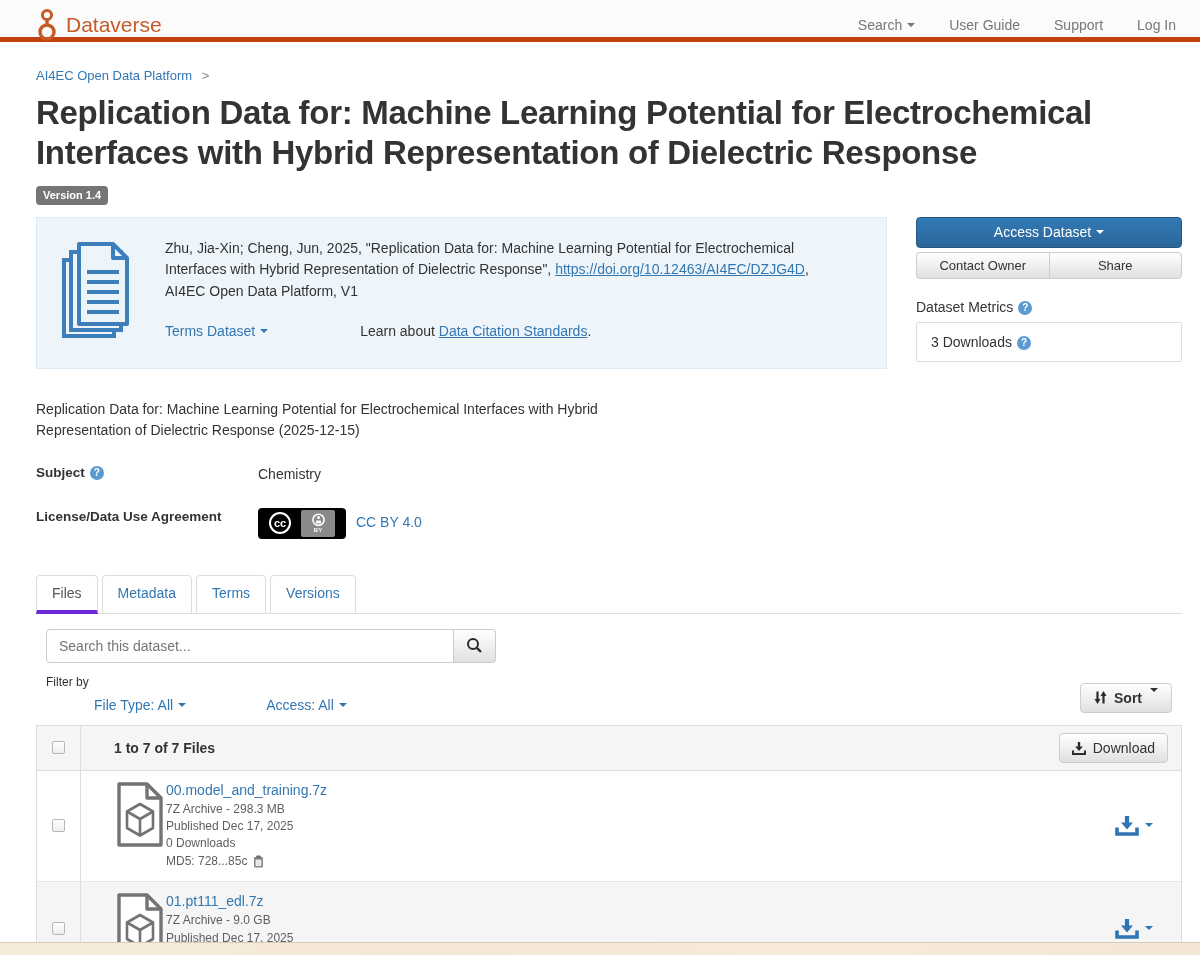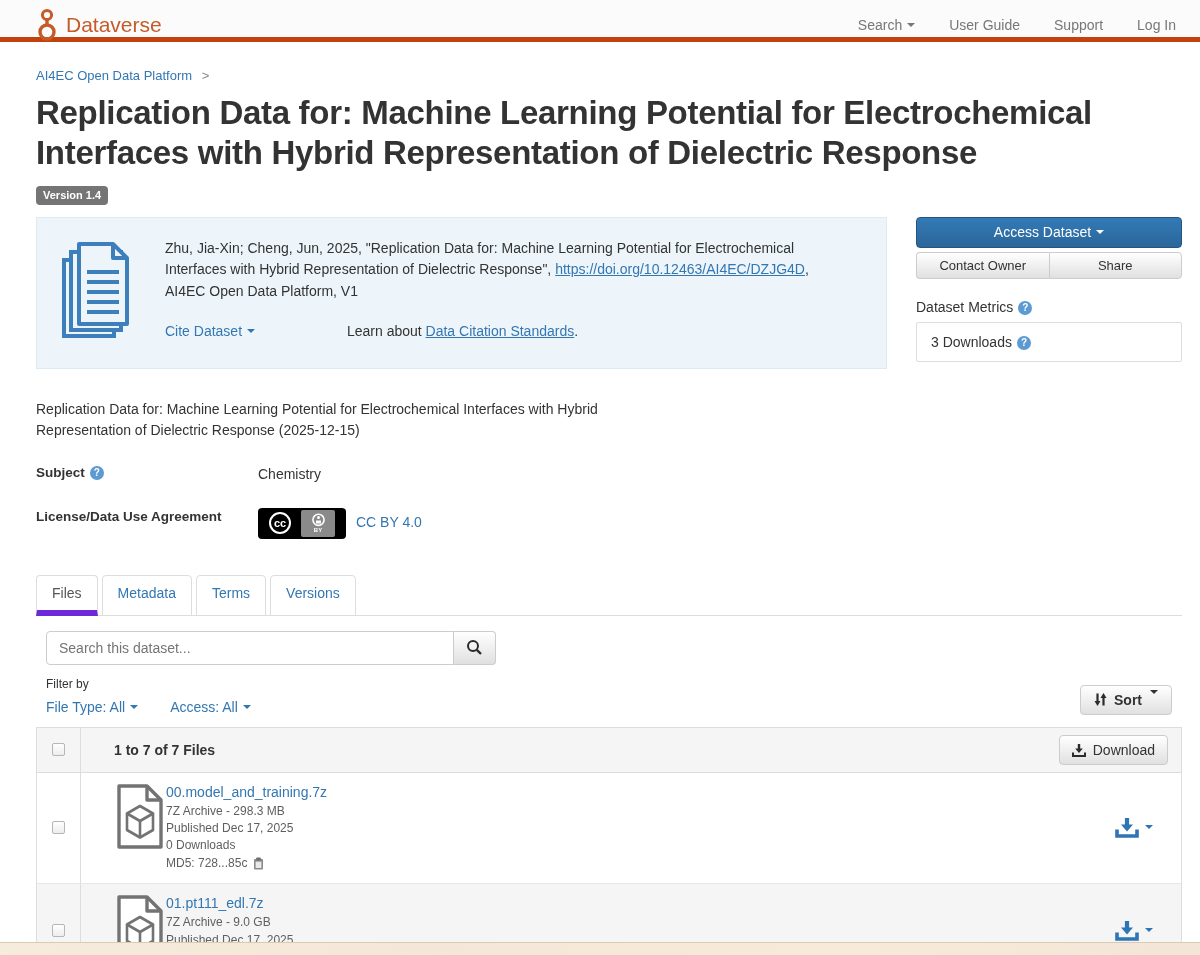--- a/index.html
+++ b/index.html
@@ -94,40 +94,40 @@
   .cc-person { position:relative; width:34px; height:27px; background:#8a8a8a; border-radius:2px;
     display:flex; flex-direction:column; align-items:center; justify-content:center; }
   .cc-person .by { color:#fff; font-size:6px; font-weight:bold; line-height:5px; }
   
   .tabs { margin-top:36px; display:flex; border-bottom:1px solid #ddd; }
   .tab {
     padding:9px 15px; font-size:14px; color:#3377b2; cursor:pointer;
     border:1px solid #ddd; border-radius:4px 4px 0 0; margin-right:4px;
     margin-bottom:-1px; background:#fff;
   }
-  .tab.active { color:#555; border-bottom:6px solid #6d28d9; cursor:default; }
+  .tab.active { color:#555; border-bottom:4px solid #6d28d9; cursor:default; }
   .tab-content { padding-top:15px; }
   
   .search-row { display:flex; margin-left:10px; }
   .search-input {
     width:408px; height:34px; border:1px solid #ccc; border-radius:4px 0 0 4px;
     padding:6px 12px; font-size:14px; color:#555; outline:none;
     font-family:inherit;
   }
   .search-btn {
     width:42px; height:34px; border:1px solid #ccc; border-left:none;
     border-radius:0 4px 4px 0;
     background:linear-gradient(to bottom,#ffffff 0,#e0e0e0 100%);
     display:flex; align-items:center; justify-content:center;
   }
   
   .filter-sort-row { display:flex; justify-content:space-between; align-items:flex-end; margin:12px 10px 0; }
   .filter-by { font-size:12px; color:#333; }
   .filter-links { margin-top:8px; display:flex; gap:32px; font-size:14px; color:#3377b2; }
-  .filter-link { cursor:pointer; }
+  .filter-link { cursor:pointer;margin-left:48px; }
   .btn-sort {
     padding:6px 13px; border:1px solid #ccc; border-radius:4px; font-size:14px; color:#333;
     background:linear-gradient(to bottom,#ffffff 0,#e0e0e0 100%);
     display:flex; align-items:flex-start; gap:7px;font-weight:bold;
   }
   
   .files-table { margin-top:12px; border:1px solid #ddd; }
   .table-header {
     display:flex; align-items:center; background:#f5f5f5; height:45px;
     border-bottom:1px solid #ddd;
@@ -214,21 +214,21 @@
           <line x1="28" y1="64" x2="60" y2="64" stroke="#3d7fbb" stroke-width="4"></line>
           <line x1="28" y1="74" x2="60" y2="74" stroke="#3d7fbb" stroke-width="4"></line>
         </svg>
       </span>
       <div>
         <div class="citation-text">
           <span>Zhu, Jia-Xin; Cheng, Jun, 2025, "Replication Data for: Machine Learning Potential for Electrochemical Interfaces with Hybrid Representation of Dielectric Response", </span><a>https://doi.org/10.12463/AI4EC/DZJG4D</a><span>, AI4EC Open Data Platform, V1</span>
         </div>
         <div class="citation-links">
           <span class="cite-dataset">
-            <span>Cite Dataset</span><span class="caret"></span>
+            <span>Terms Dataset</span><span class="caret"></span>
           </span>
           <span class="learn-about">
             <span>Learn about</span>
             <a>Data Citation Standards</a><span>.</span>
           </span>
         </div>
       </div>
     </div>
 
     <div class="side-col">

